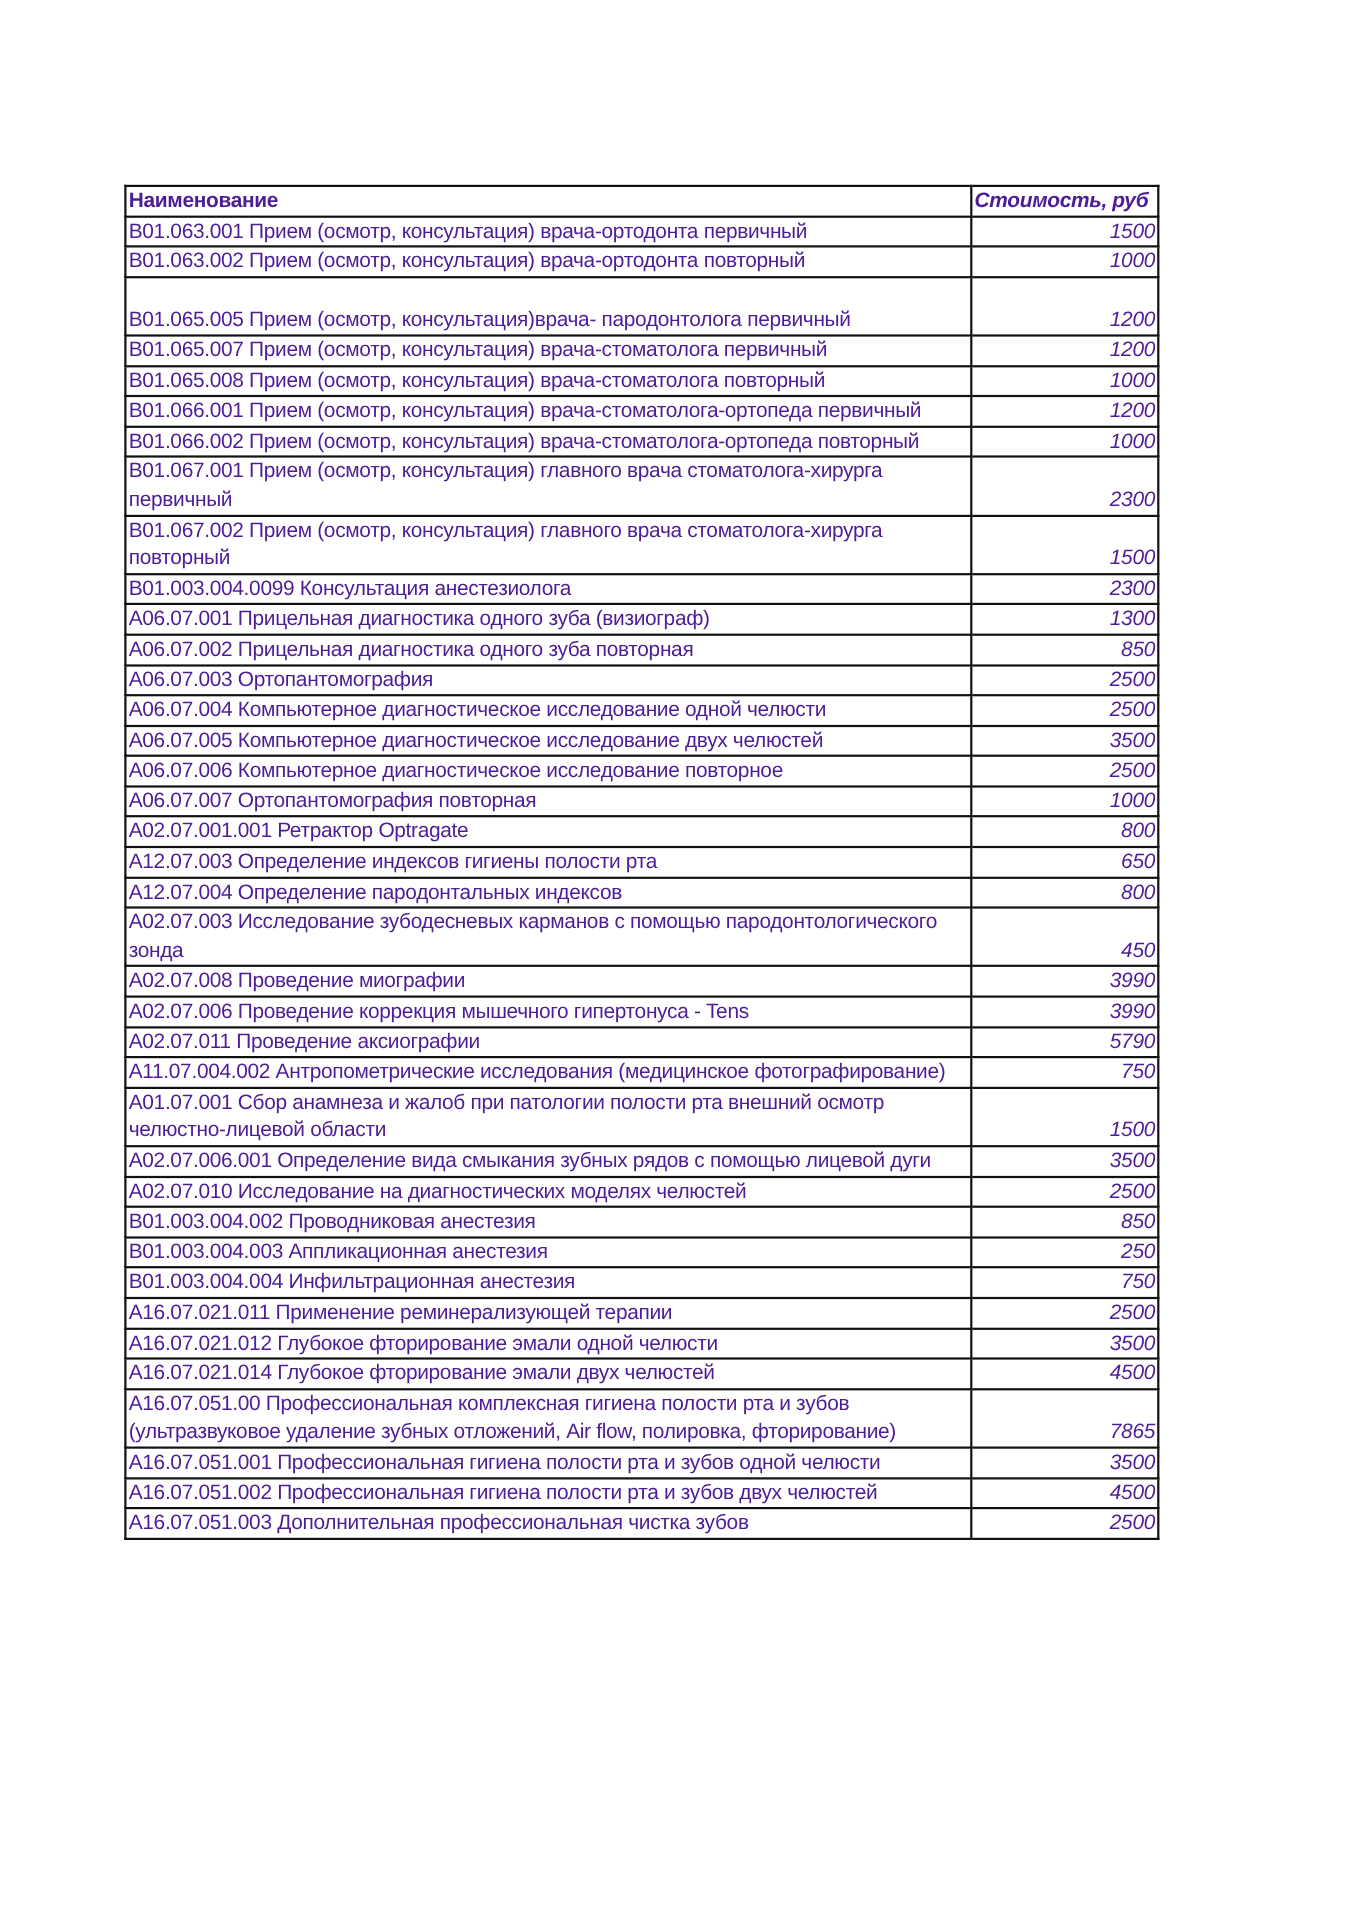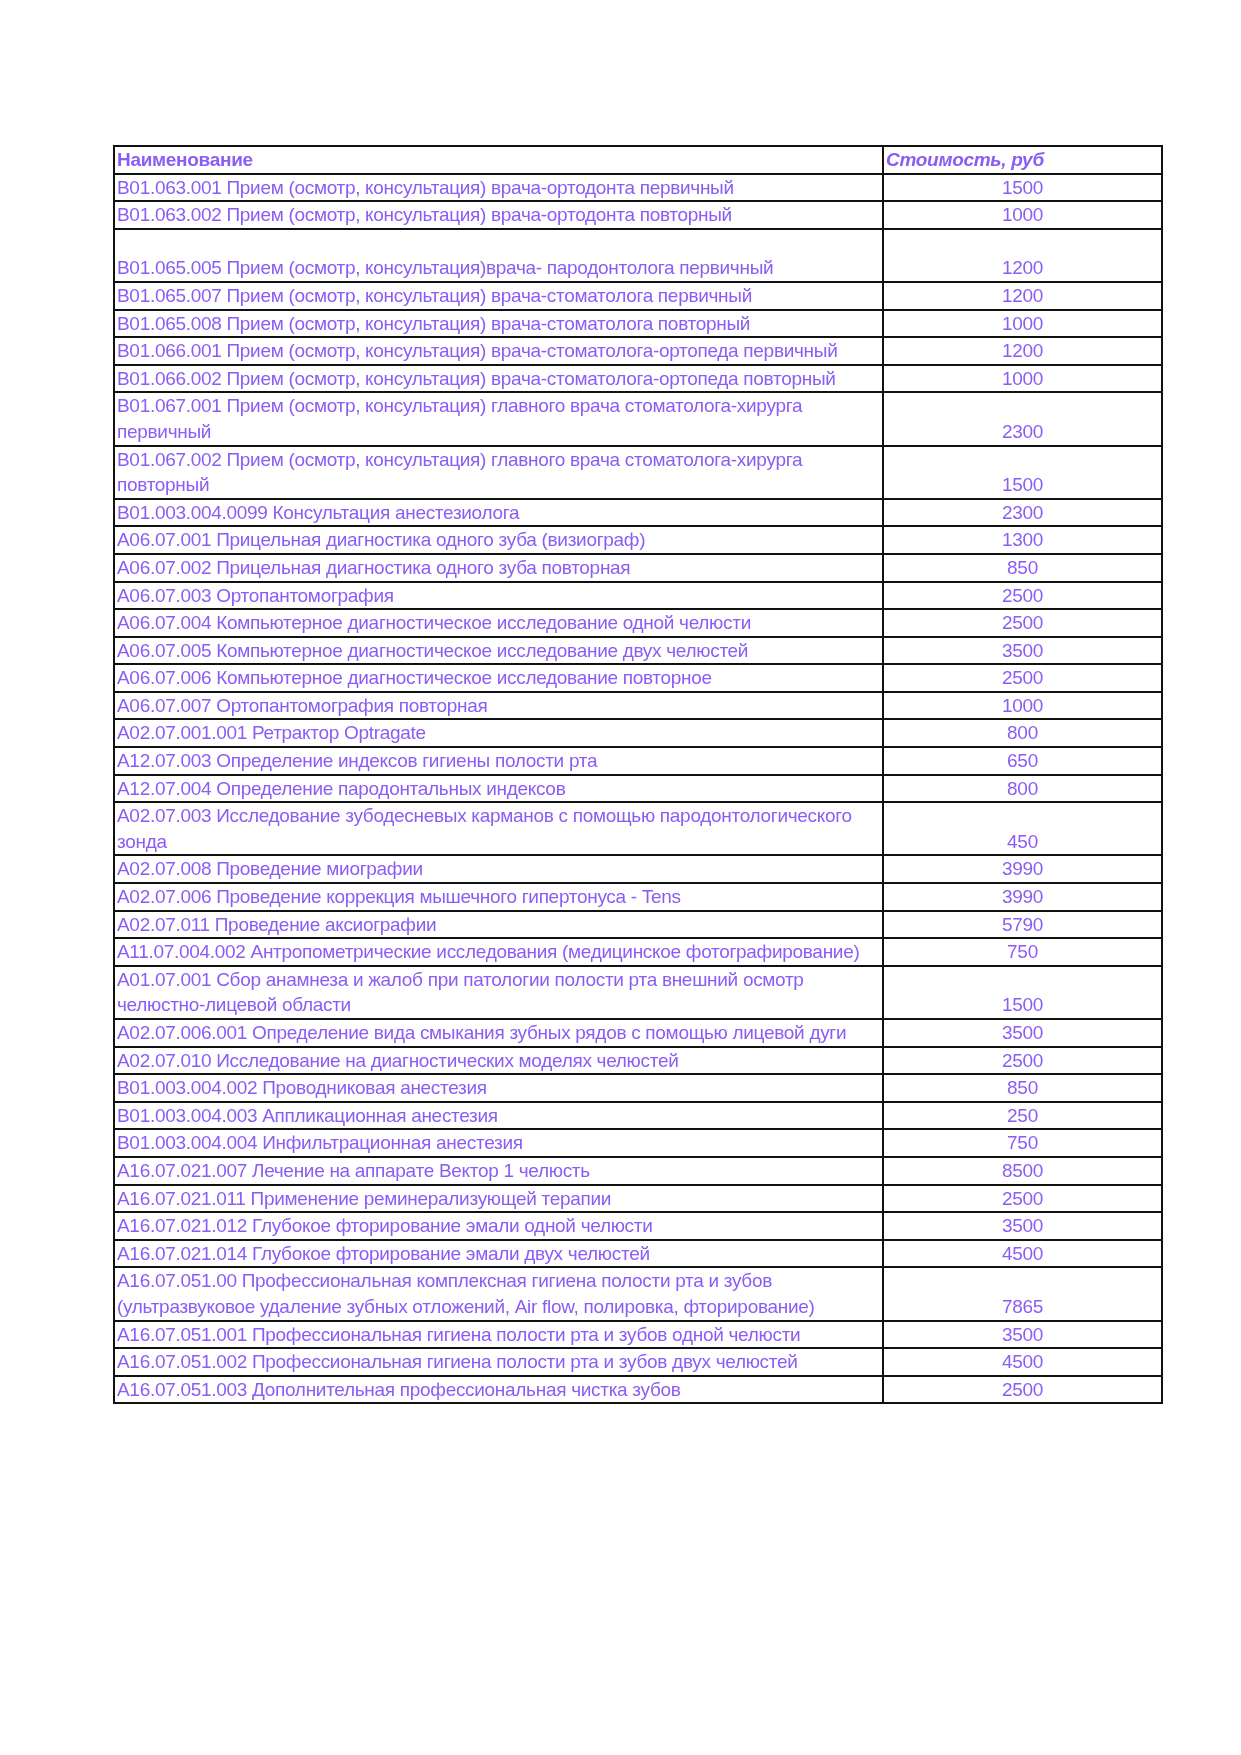--- a/index.html
+++ b/index.html
@@ -1,36 +1,36 @@
 <!DOCTYPE html>
 <html><head>
 <meta charset="utf-8">
 <style>
   html, body { margin: 0; padding: 0; background: #ffffff; }
   body { width: 1241px; height: 1755px; position: relative; overflow: hidden; }
   .page { position: absolute; left: 0; top: 0; width: 1241px; height: 1755px; background: #fff; }
   table.price {
-    position: absolute; left: 113px; top: 145px;
-    width: 1050px;
+    position: absolute; left: 113px; top: 168px;
+    width: 941px;
     border-collapse: collapse;
     font-family: "Liberation Sans", sans-serif;
     font-size: 19px;
-    color: #8b5cf6;
+    color: #4c1d95;
   }
   table.price td, table.price th {
     border: 2px solid #111;
     padding: 0 2px;
     line-height: 25.6px;
     vertical-align: bottom;
     letter-spacing: -0.3px;
   }
   table.price th { font-weight: bold; text-align: left; }
   th.col-name, td.name { width: 763px; }
   th.col-price { text-align: left; white-space: nowrap; font-style: italic; }
-  td.price { text-align: center; white-space: nowrap; }
+  td.price { text-align: right; white-space: nowrap; font-style: italic; }
   .cell-text { display: block; }
   .spacer { display: block; height: 25.6px; }
 </style>
 </head>
 <body>
 
 <div class="page">
   <table class="price">
     <thead>
       <tr>
@@ -221,26 +221,20 @@
           <td class="price">250</td>
         </tr>
         <tr>
           <td class="name">
             <span class="cell-text">B01.003.004.004 Инфильтрационная анестезия</span>
           </td>
           <td class="price">750</td>
         </tr>
         <tr>
           <td class="name">
-            <span class="cell-text">A16.07.021.007  Лечение на аппарате  Вектор 1 челюсть</span>
-          </td>
-          <td class="price">8500</td>
-        </tr>
-        <tr>
-          <td class="name">
             <span class="cell-text">A16.07.021.011 Применение реминерализующей терапии</span>
           </td>
           <td class="price">2500</td>
         </tr>
         <tr>
           <td class="name">
             <span class="cell-text">A16.07.021.012 Глубокое фторирование эмали одной челюсти</span>
           </td>
           <td class="price">3500</td>
         </tr>

